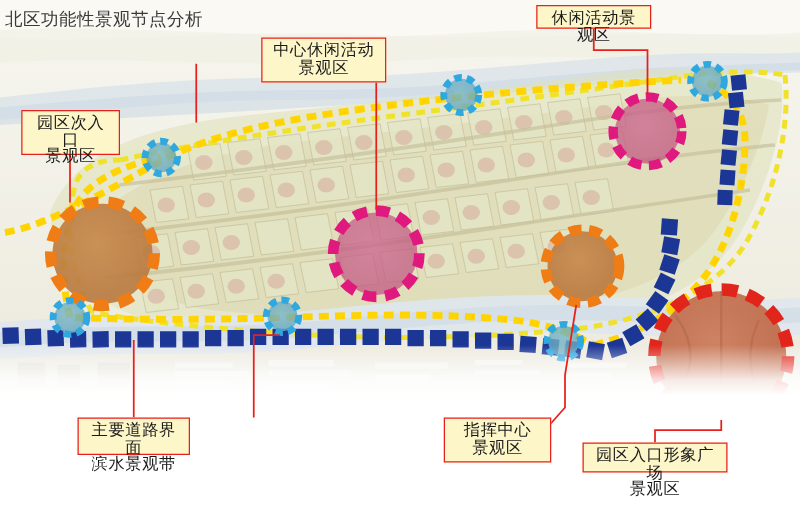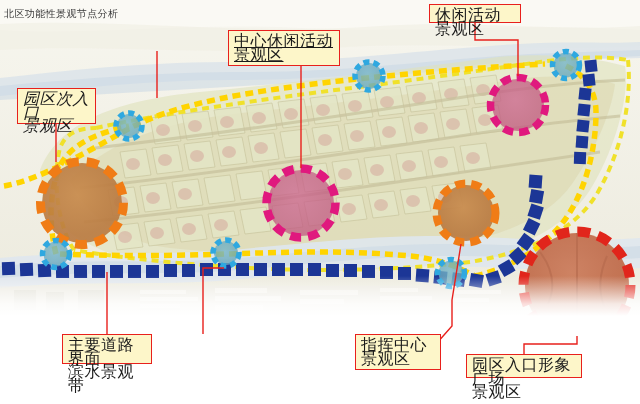--- a/index.html
+++ b/index.html
@@ -21,34 +21,35 @@
     overflow:hidden;
   }
   .map-svg{position:absolute;left:0;top:0;}
 
   
   .lbl{
     position:absolute;
     background:#fdf6c9;
     border:1.6px solid #e8201c;
     color:#1a1a1a;
-    font-size:16px;
+    font-size:13px;
     line-height:13.5px;
+    text-align:center;
     padding:3px 5px 4px 5px;
     white-space:pre-line;
     letter-spacing:0.5px;
     box-sizing:border-box;
     z-index:40;
   }
   .lbl.one-line{line-height:14px;}
 
   
   .title{
     position:absolute;left:4px;top:7px;
-    font-size:10px;color:#3a3a3a;letter-spacing:0.4px;
+    font-size:14px;color:#3a3a3a;letter-spacing:0.4px;
     z-index:45;
   }
 </style>
 </head>
 <body>
 
 <div id="stage">
 
   <div class="map-canvas">
     <svg class="map-svg" width="640" height="316" viewBox="0 0 640 316">
@@ -363,26 +364,26 @@
 
       <path d="M429,352 L452,326 L452,300 L461,244"></path>
 
       <path d="M524,354 L524,344 L577,344 L577,336"></path>
     </g>
   </svg>
 
   <div class="title">北区功能性景观节点分析</div>
 
 
-  <div class="lbl" style="left:228px;top:30px;width:112px;height:36px;text-decoration:underline;">中心休闲活动
+  <div class="lbl" style="left:209px;top:30px;width:100px;height:36px;">中心休闲活动
 景观区</div>
 
   <div class="lbl one-line" style="left:429px;top:4px;width:92px;height:19px;">休闲活动景观区</div>
 
-  <div class="lbl" style="left:17px;top:88px;width:79px;height:36px;font-style:italic;">园区次入口
+  <div class="lbl" style="left:17px;top:88px;width:79px;height:36px;">园区次入口
 景观区</div>
 
   <div class="lbl" style="left:62px;top:334px;width:90px;height:30px;">主要道路界面
 滨水景观带</div>
 
 
   <div class="lbl" style="left:343px;top:334px;width:86px;height:36px;margin-left:12px;">指挥中心
 景观区</div>
 
   <div class="lbl" style="left:466px;top:354px;width:116px;height:24px;">园区入口形象广场

